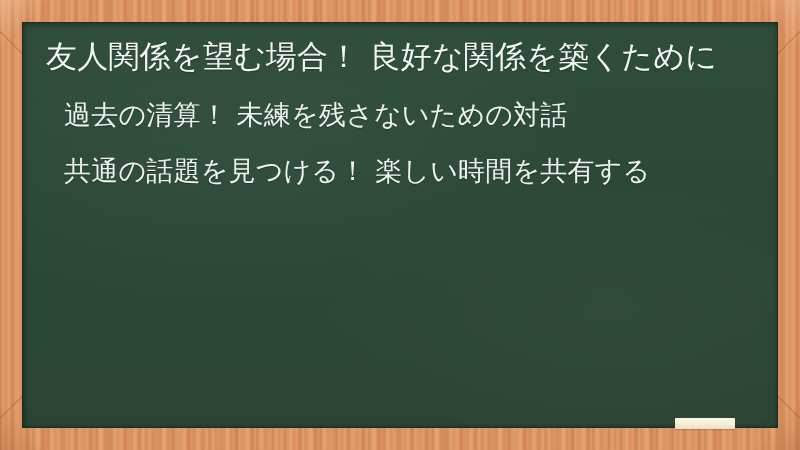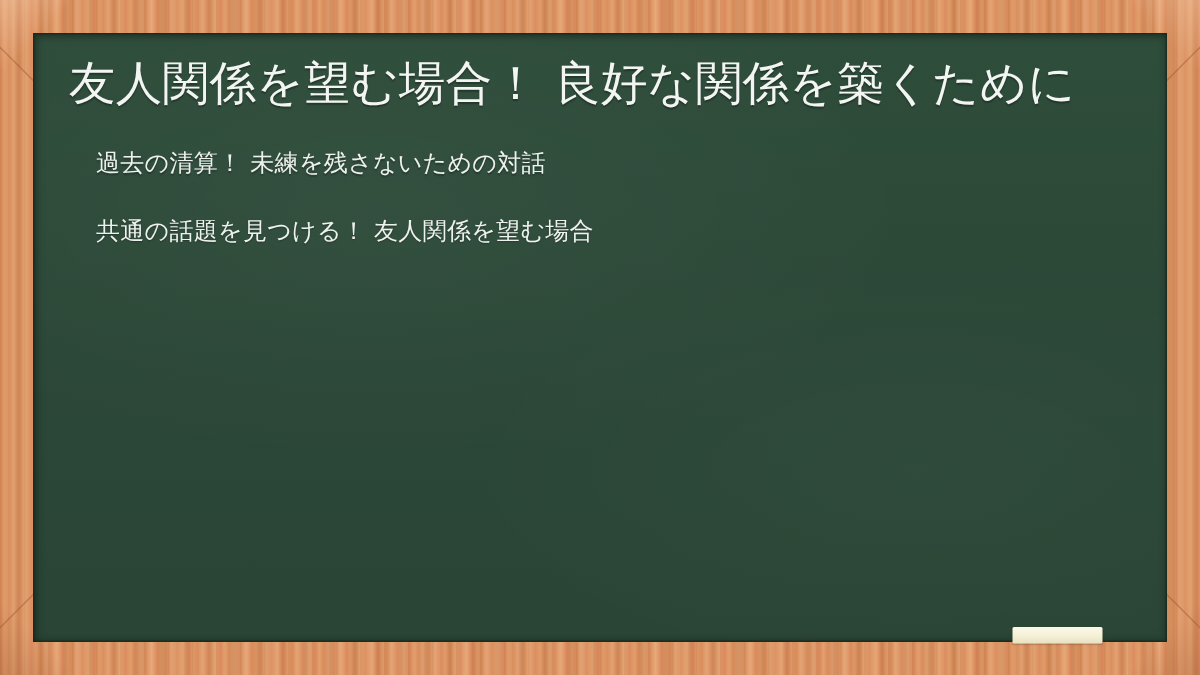--- a/index.html
+++ b/index.html
@@ -126,21 +126,21 @@
   }
 
   .bullet-list {
     list-style: none;
     margin: 24px 0 0 0;
     padding: 0 0 0 18px;
   }
 
   .bullet-item {
     color: #eef2ee;
-    font-size: 16px;
+    font-size: 27px;
     line-height: 1.0;
     font-weight: 400;
     letter-spacing: 0.2px;
     margin: 0 0 29px 0;
     text-shadow: 0 1px 1px rgba(0,0,0,0.28);
     white-space: nowrap;
   }
 
   
   .chalk {
@@ -169,21 +169,21 @@
   <div class="miter-line ml-bl"></div>
   <div class="miter-line ml-br"></div>
 
   <div class="board">
     <div class="board-inner">
 
       <h1 class="title">友人関係を望む場合！ 良好な関係を築くために</h1>
 
       <ul class="bullet-list">
         <li class="bullet-item">過去の清算！ 未練を残さないための対話</li>
-        <li class="bullet-item">共通の話題を見つける！ 友人関係を望む場合</li>
+        <li class="bullet-item">共通の話題を見つける！ 楽しい時間を共有する</li>
       </ul>
 
     </div>
   </div>
 
   <div class="chalk"></div>
 
 </div>
 
 </body></html>

